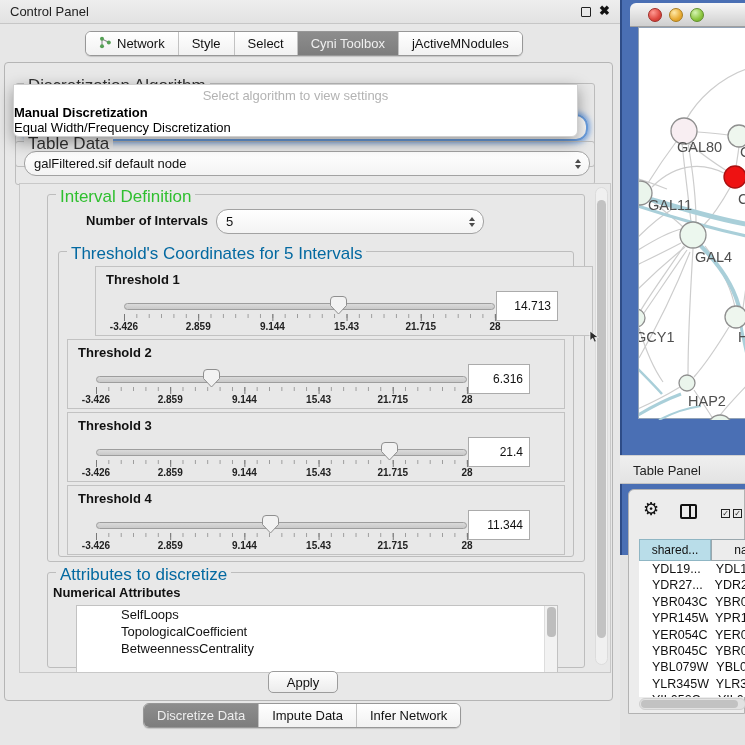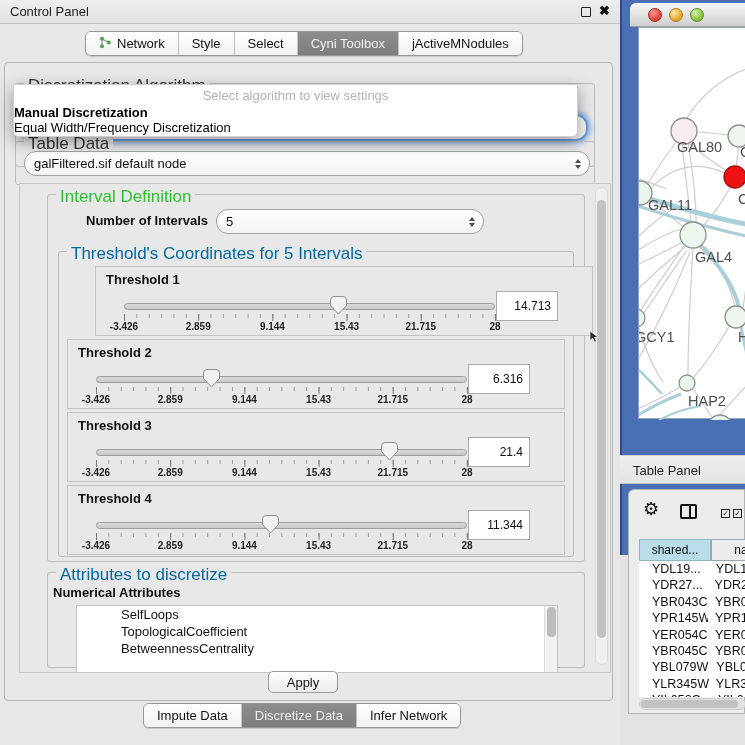--- a/index.html
+++ b/index.html
@@ -286,25 +286,25 @@
 
       <div class="vscroll">
           <div class="vthumb"></div>
         </div>
     </div>
 
     <button class="apply-btn">Apply</button>
   </div>
 
   <div class="seg-group" id="bottomTabs">
-      <div class="seg-tab">
-        <span>Impute Data</span>
-      </div>
       <div class="seg-tab active">
         <span>Discretize Data</span>
+      </div>
+      <div class="seg-tab">
+        <span>Impute Data</span>
       </div>
       <div class="seg-tab">
         <span>Infer Network</span>
       </div>
     </div>
 
   <div class="popup">
     <div class="popup-ph">Select algorithm to view settings</div>
     <div id="popupItems">
         <div class="popup-item bold">Manual Discretization</div>

